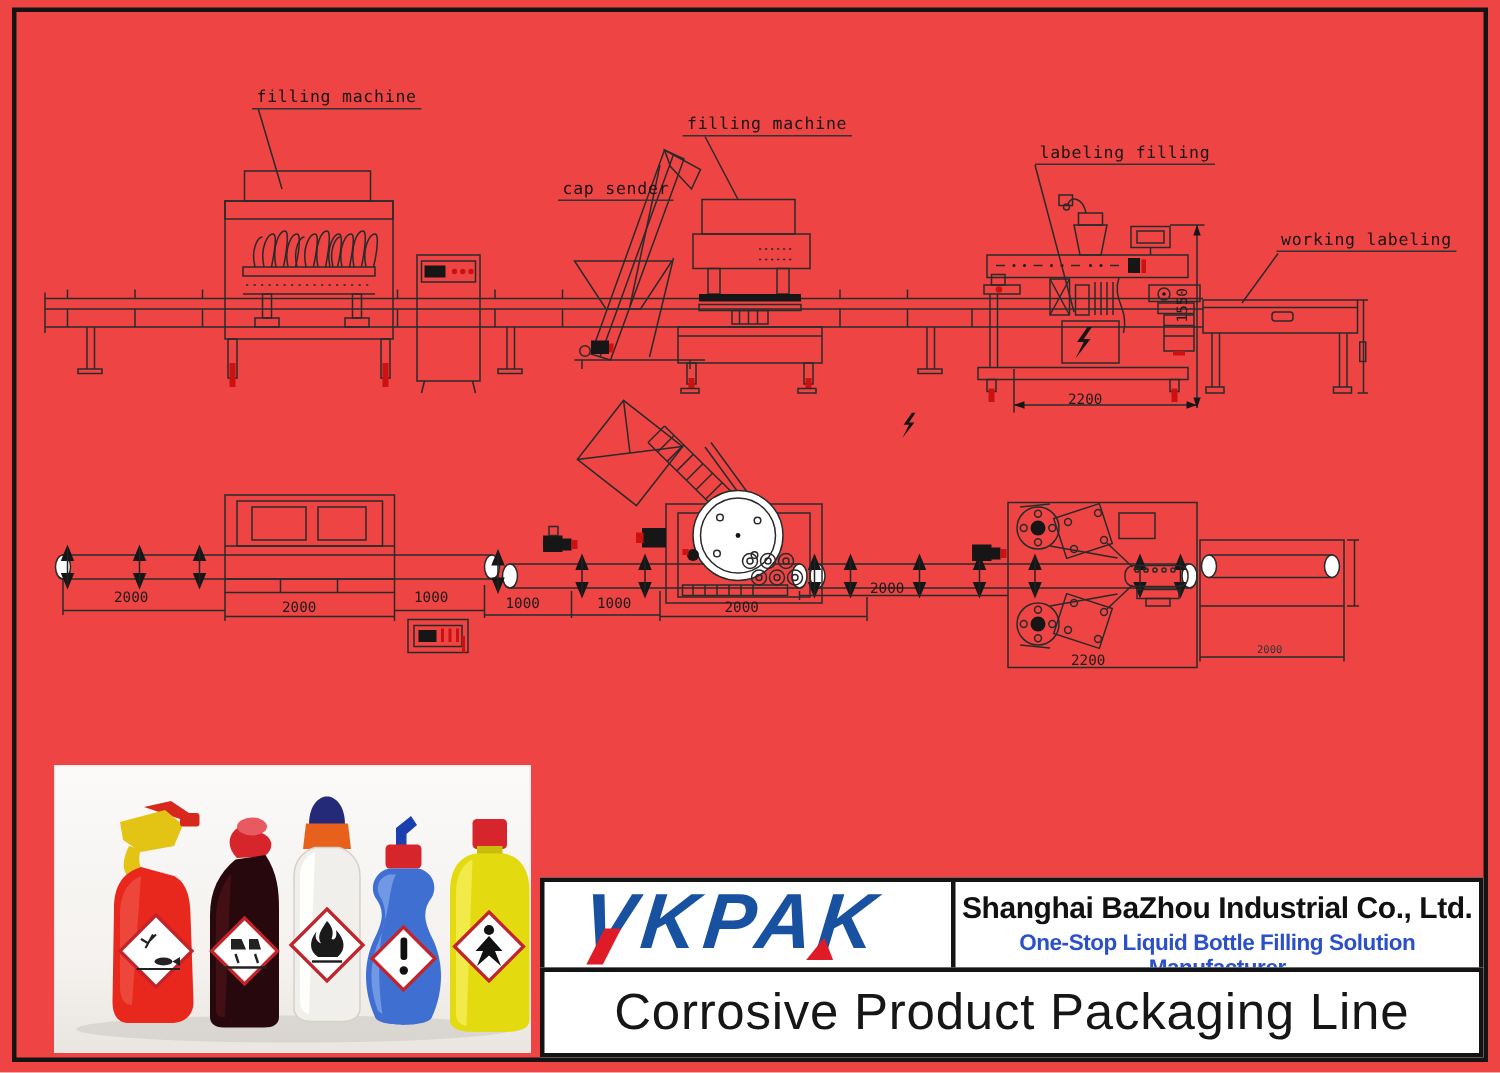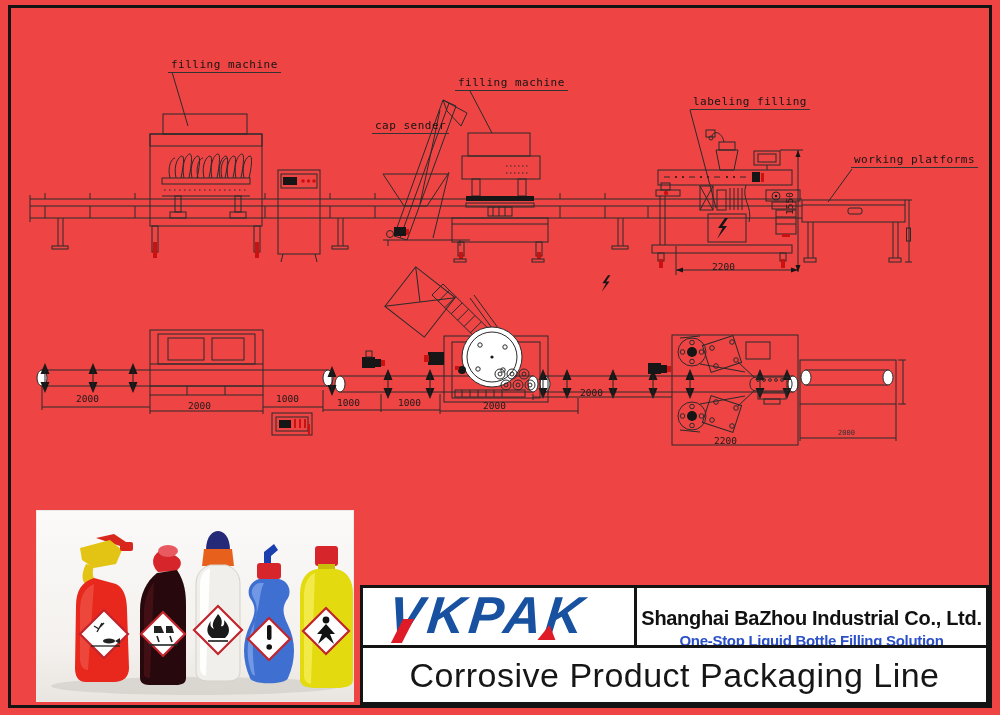--- a/index.html
+++ b/index.html
@@ -31,21 +31,21 @@
   #company-box{left:634px;top:585px;width:355px;height:63px;text-align:center;}
   #title-box{left:360px;top:645px;width:629px;height:60px;display:flex;align-items:center;justify-content:center;}
   .logo-wrap{position:relative;width:100%;height:100%;}
   .logo-text{position:absolute;left:26px;top:-3px;font-family:"Liberation Sans",sans-serif;
              font-style:italic;font-weight:700;font-size:52px;line-height:60px;color:#17519f;
              letter-spacing:4px;transform:skewX(-6deg);}
   .logo-red1{position:absolute;left:34px;top:31px;width:11px;height:24px;background:#e01b28;
              transform:skewX(-27deg);}
   .logo-red2{position:absolute;left:176px;top:37px;width:0;height:0;border-left:9px solid transparent;
              border-right:9px solid transparent;border-bottom:15px solid #e01b28;transform:skewX(-12deg);}
-  .company-name{margin-top:19px;font-size:20px;font-weight:700;color:#111;letter-spacing:-0.3px;}
+  .company-name{margin-top:7px;font-size:20px;font-weight:700;color:#111;letter-spacing:-0.3px;}
   .company-tagline{margin-top:2px;font-size:15px;font-weight:700;color:#2b50c8;letter-spacing:-0.3px;}
   .banner-title{font-size:34px;font-weight:400;color:#161616;letter-spacing:0.5px;}
 </style>
 </head>
 <body>
 
 <div id="page">
   <div id="frame"></div>
 
   <svg id="cad" viewBox="0 0 1000 505">
@@ -457,21 +457,21 @@
         <rect class="fr" x="304" y="419" width="2" height="9"></rect>
         <rect class="fr" x="308" y="424" width="2" height="11"></rect>
       </g>
     </g>
   </svg>
 
   <div class="mlabel" style="left:168px;top:58px;">filling machine</div>
   <div class="mlabel" style="left:372px;top:95px;margin-top:24px;">cap sender</div>
   <div class="mlabel" style="left:455px;top:76px;">filling machine</div>
   <div class="mlabel" style="left:690px;top:95px;">labeling filling</div>
-  <div class="mlabel" style="left:851px;top:153px;">working platforms</div>
+  <div class="mlabel" style="left:851px;top:153px;">working labeling</div>
 
   <div class="dim rot" style="left:774px;top:198px;width:30px;text-align:center;">1550</div>
   <div class="dim" style="left:712px;top:261px;">2200</div>
   <div class="dim" style="left:76px;top:393px;">2000</div>
   <div class="dim" style="left:188px;top:400px;">2000</div>
   <div class="dim" style="left:276px;top:393px;">1000</div>
   <div class="dim" style="left:337px;top:397px;">1000</div>
   <div class="dim" style="left:398px;top:397px;">1000</div>
   <div class="dim" style="left:483px;top:400px;">2000</div>
   <div class="dim" style="left:580px;top:387px;">2000</div>

